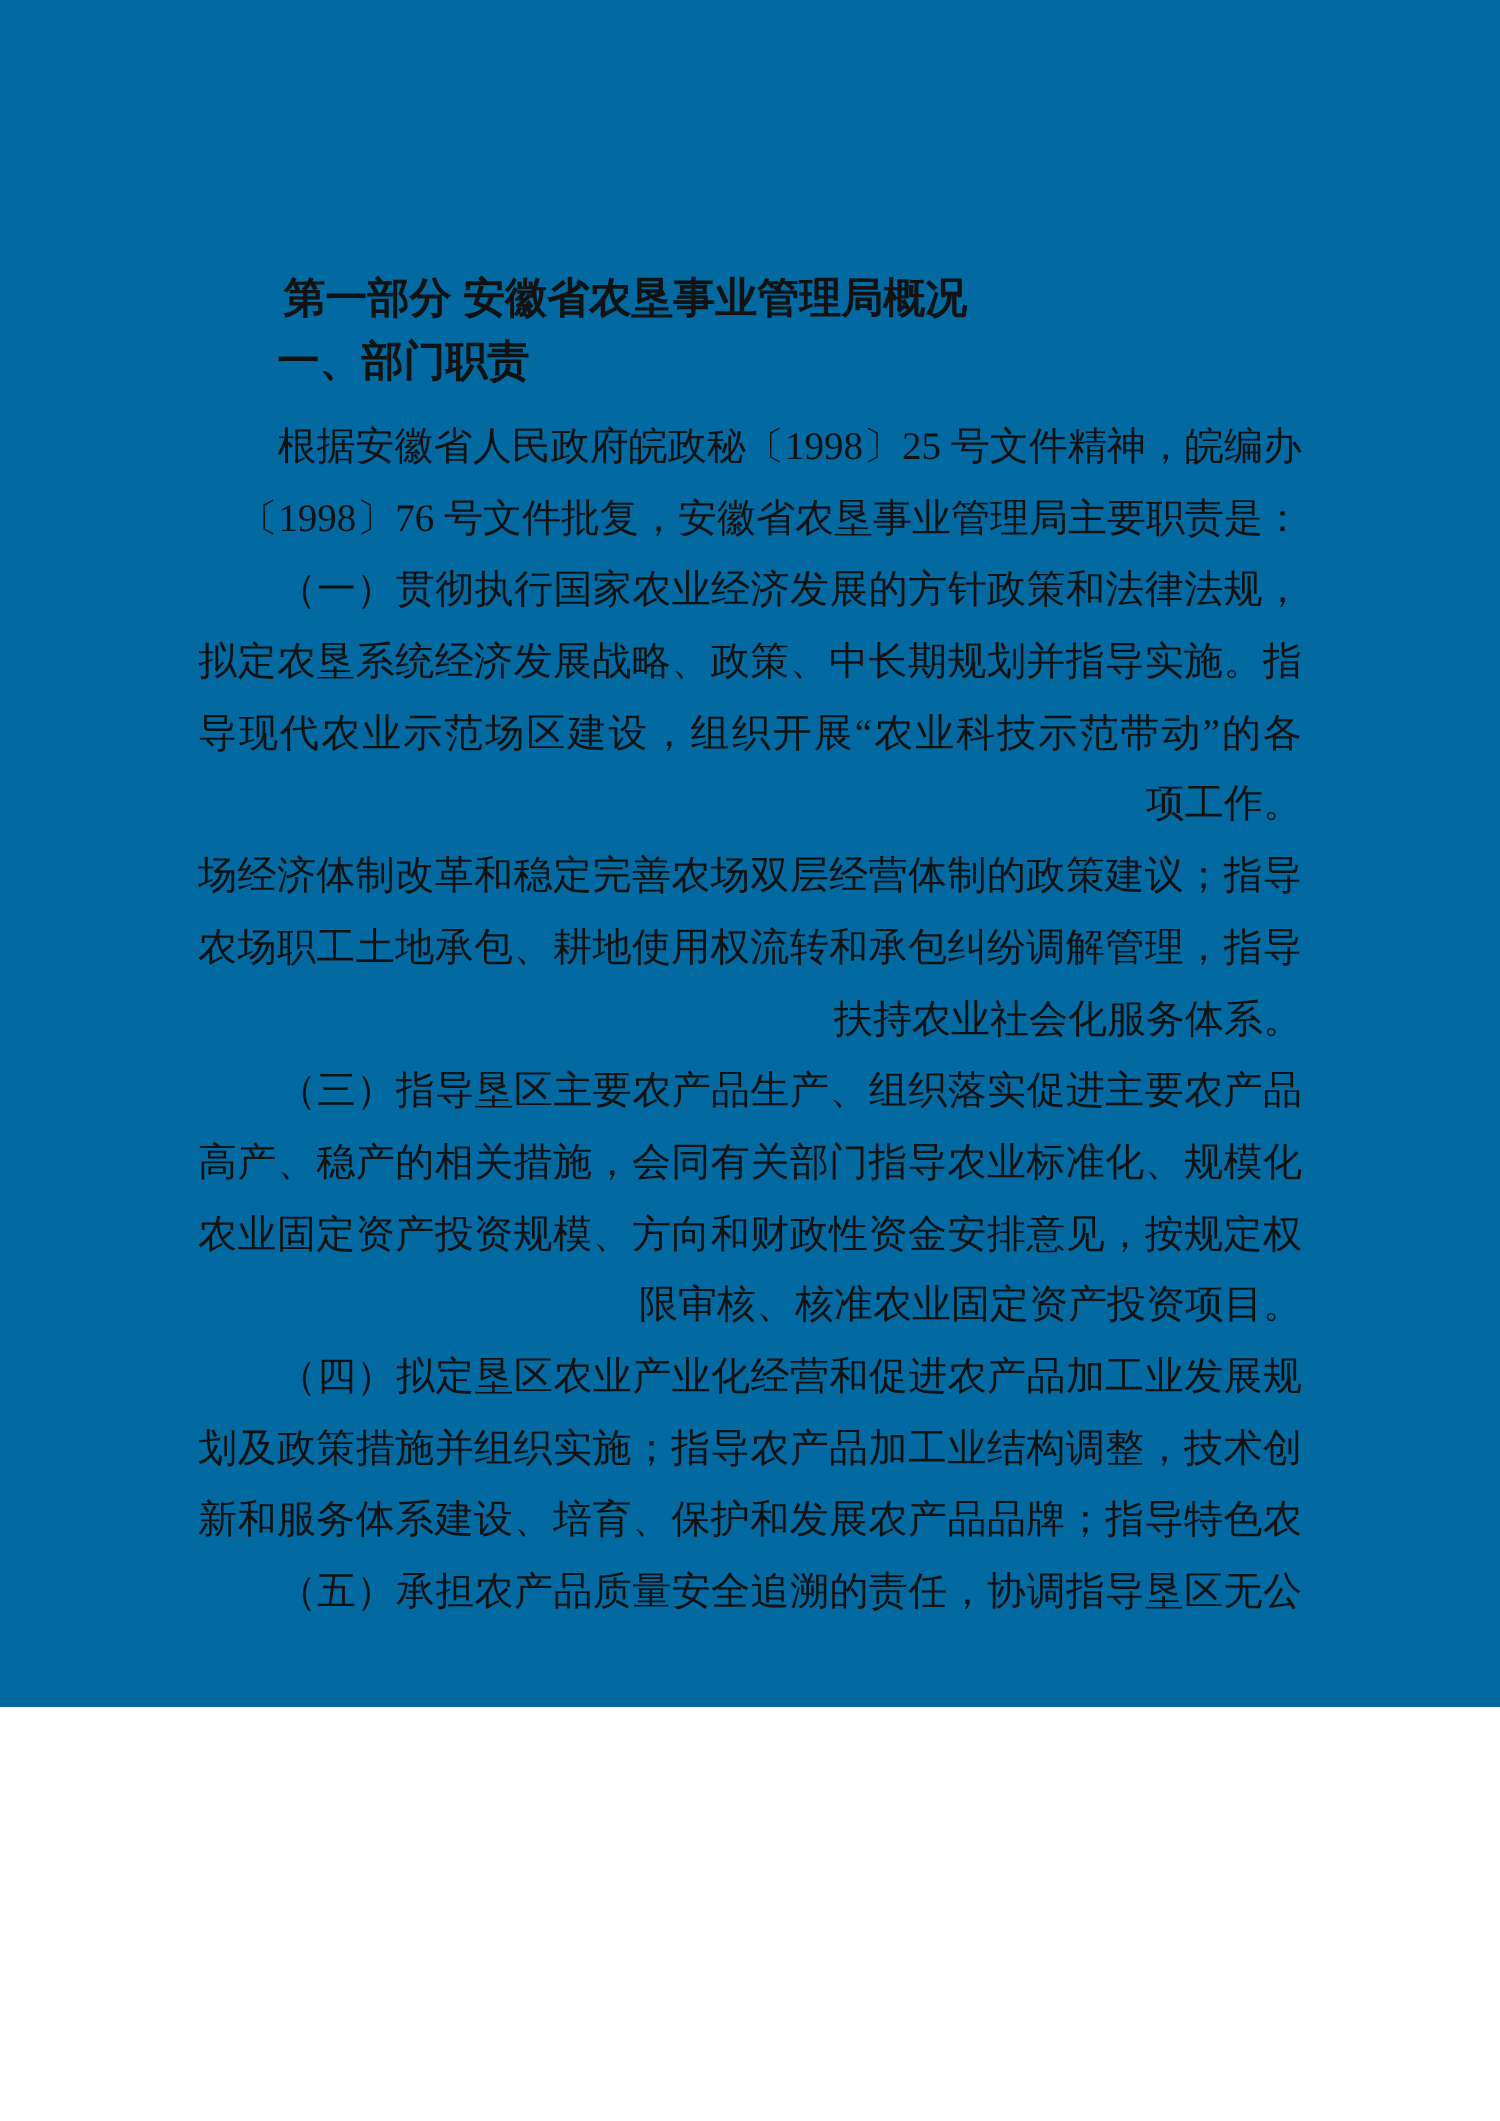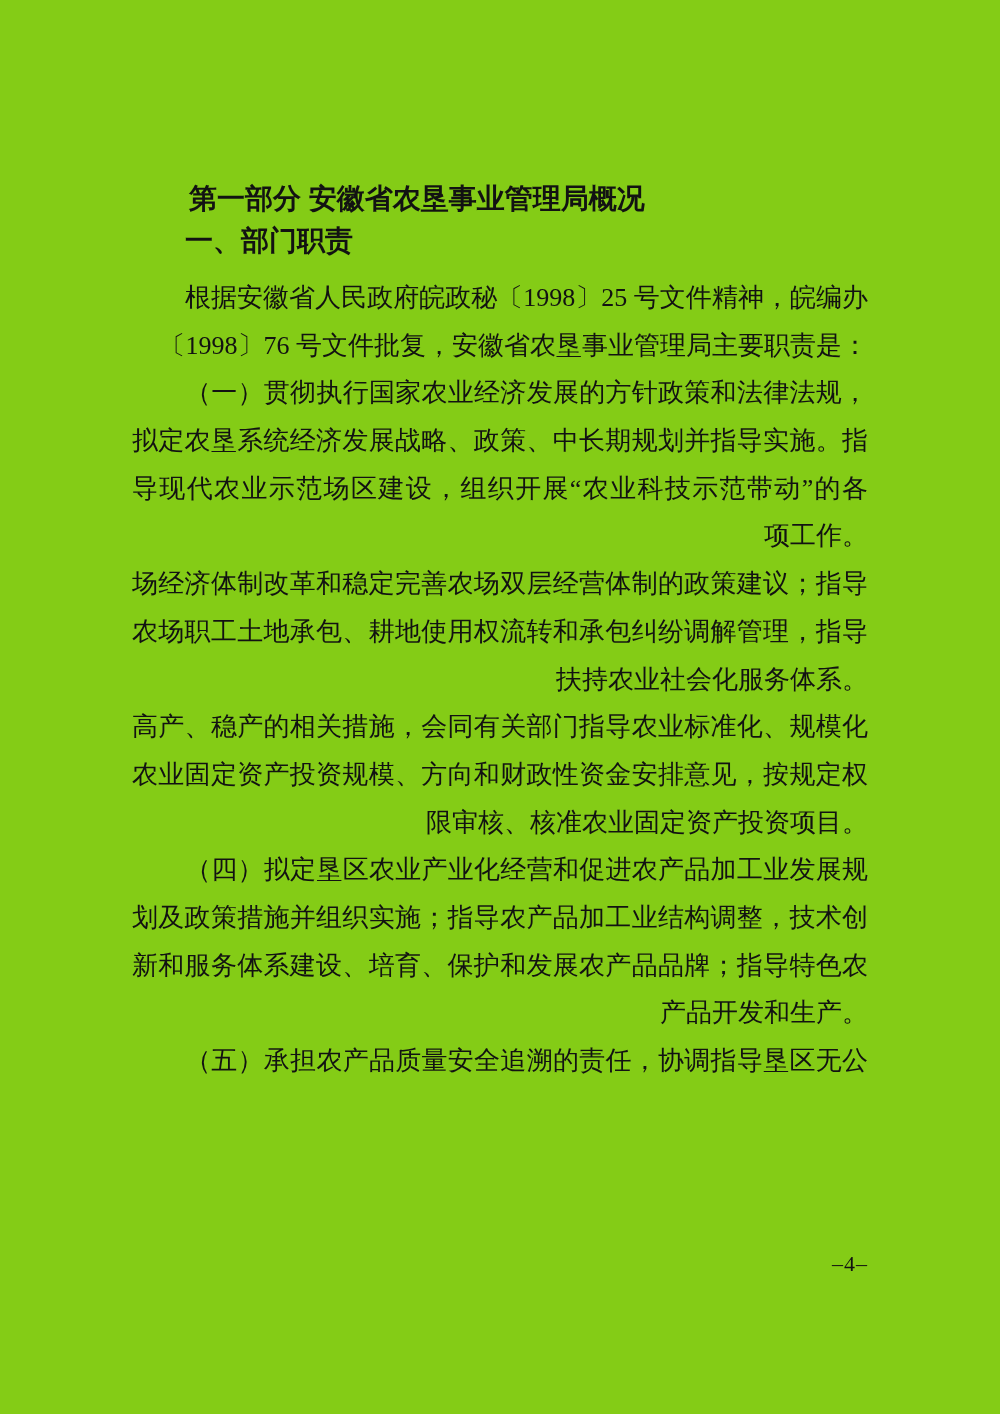--- a/index.html
+++ b/index.html
@@ -3,22 +3,22 @@
 <meta charset="utf-8">
 <style>
   html, body {
     margin: 0;
     padding: 0;
     background: #ffffff;
   }
   .page {
     position: relative;
     width: 1000px;
-    height: 1414px;
-    background: #84cc16;
+    height: 1138px;
+    background: #0369a1;
     color: #121212;
     overflow: hidden;
   }
   .doc-title {
     position: absolute;
     left: 132px;
     top: 177px;
     width: 736px;
     height: 43px;
     line-height: 43px;
@@ -91,24 +91,24 @@
   <div class="doc-body">
       <div class="line justify indent">根据安徽省人民政府皖政秘〔1998〕25 号文件精神，皖编办</div>
       <div class="line">〔1998〕76 号文件批复，安徽省农垦事业管理局主要职责是：</div>
       <div class="line justify indent">（一）贯彻执行国家农业经济发展的方针政策和法律法规，</div>
       <div class="line justify">拟定农垦系统经济发展战略、政策、中长期规划并指导实施。指</div>
       <div class="line justify">导现代农业示范场区建设，组织开展“农业科技示范带动”的各</div>
       <div class="line">项工作。</div>
       <div class="line justify">场经济体制改革和稳定完善农场双层经营体制的政策建议；指导</div>
       <div class="line justify">农场职工土地承包、耕地使用权流转和承包纠纷调解管理，指导</div>
       <div class="line">扶持农业社会化服务体系。</div>
+      <div class="line justify indent">（三）指导垦区主要农产品生产、组织落实促进主要农产品</div>
       <div class="line justify">高产、稳产的相关措施，会同有关部门指导农业标准化、规模化</div>
       <div class="line justify">农业固定资产投资规模、方向和财政性资金安排意见，按规定权</div>
       <div class="line">限审核、核准农业固定资产投资项目。</div>
       <div class="line justify indent">（四）拟定垦区农业产业化经营和促进农产品加工业发展规</div>
       <div class="line justify">划及政策措施并组织实施；指导农产品加工业结构调整，技术创</div>
       <div class="line justify">新和服务体系建设、培育、保护和发展农产品品牌；指导特色农</div>
-      <div class="line">产品开发和生产。</div>
       <div class="line justify indent">（五）承担农产品质量安全追溯的责任，协调指导垦区无公</div>
     </div>
 
   <div class="page-number">–4–</div>
 </div>
 
 </body></html>

